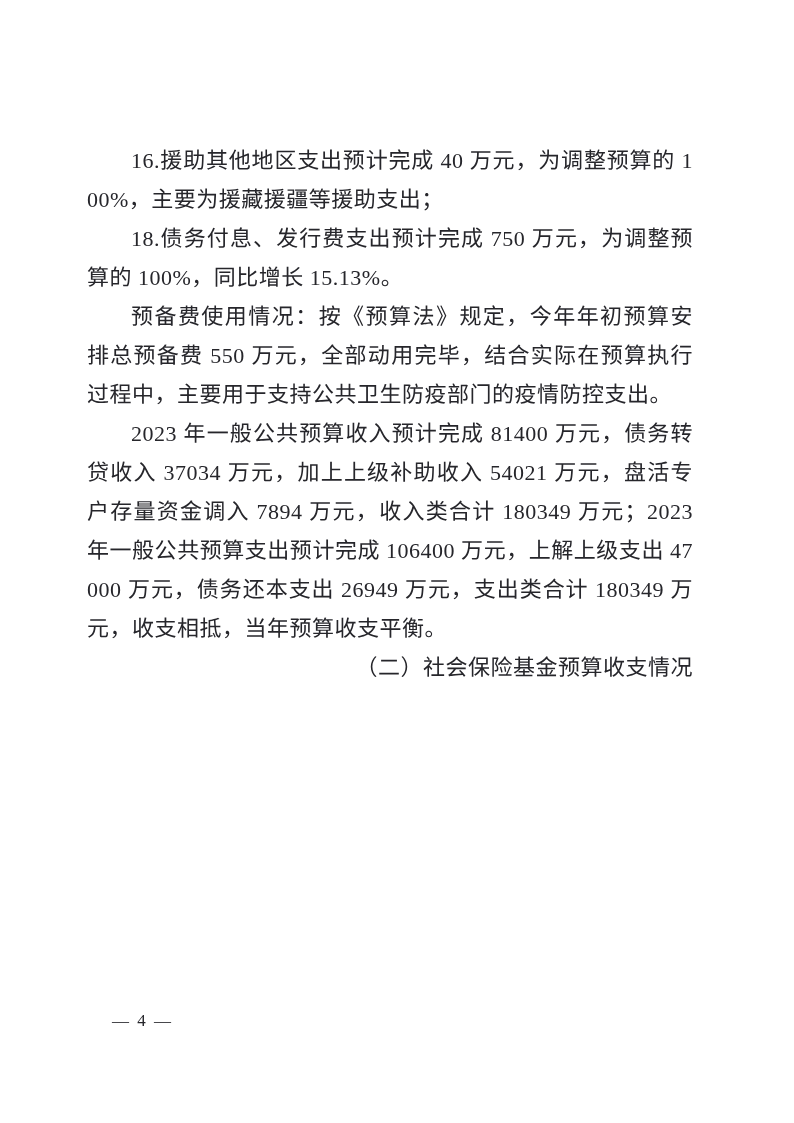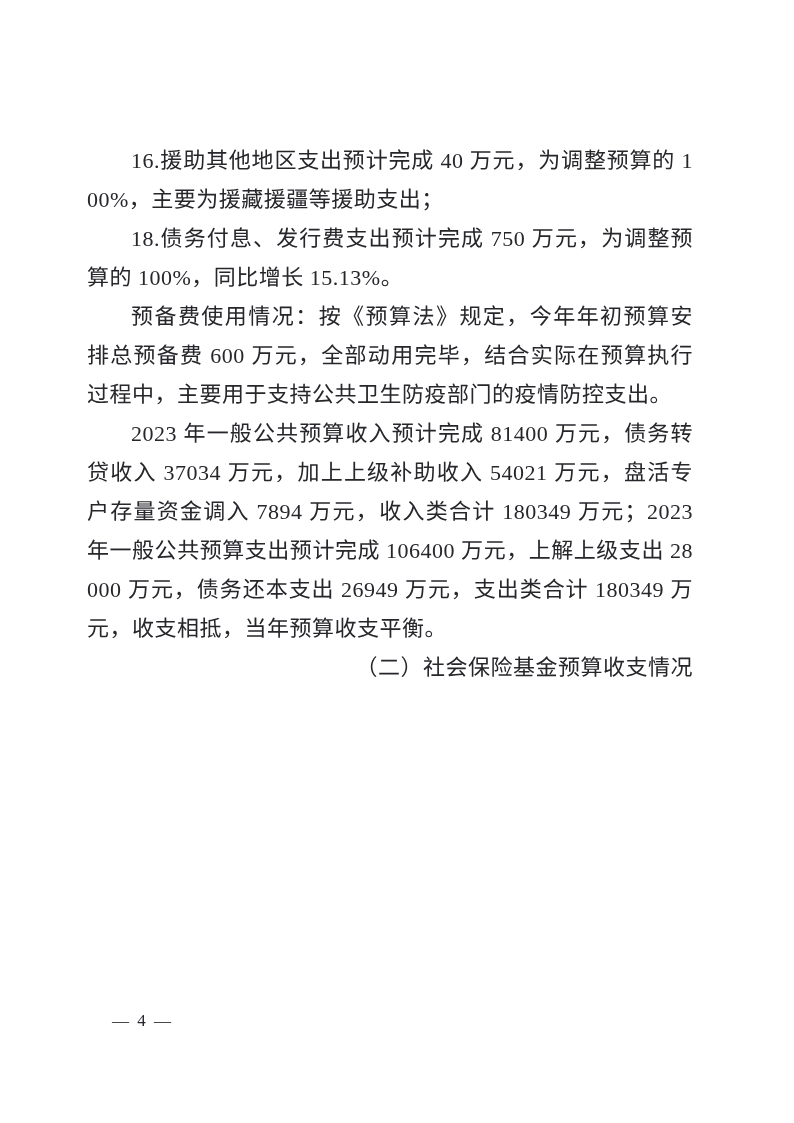--- a/index.html
+++ b/index.html
@@ -44,19 +44,19 @@
     letter-spacing: 2px;
   }
 </style>
 </head>
 <body>
 
 <div class="page">
   <div class="content">
     <p>16.援助其他地区支出预计完成 40 万元，为调整预算的 100%，主要为援藏援疆等援助支出；</p>
     <p>18.债务付息、发行费支出预计完成 750 万元，为调整预算的 100%，同比增长 15.13%。</p>
-    <p>预备费使用情况：按《预算法》规定，今年年初预算安排总预备费 600 万元，全部动用完毕，结合实际在预算执行过程中，主要用于支持公共卫生防疫部门的疫情防控支出。</p>
-    <p>2023 年一般公共预算收入预计完成 81400 万元，债务转贷收入 37034 万元，加上上级补助收入 54021 万元，盘活专户存量资金调入 7894 万元，收入类合计 180349 万元；2023 年一般公共预算支出预计完成 106400 万元，上解上级支出 28000 万元，债务还本支出 26949 万元，支出类合计 180349 万元，收支相抵，当年预算收支平衡。</p>
+    <p>预备费使用情况：按《预算法》规定，今年年初预算安排总预备费 550 万元，全部动用完毕，结合实际在预算执行过程中，主要用于支持公共卫生防疫部门的疫情防控支出。</p>
+    <p>2023 年一般公共预算收入预计完成 81400 万元，债务转贷收入 37034 万元，加上上级补助收入 54021 万元，盘活专户存量资金调入 7894 万元，收入类合计 180349 万元；2023 年一般公共预算支出预计完成 106400 万元，上解上级支出 47000 万元，债务还本支出 26949 万元，支出类合计 180349 万元，收支相抵，当年预算收支平衡。</p>
     <p class="heading">（二）社会保险基金预算收支情况</p>
   </div>
 
   <div class="footer-pagenum">— 4 —</div>
 </div>
 
 </body></html>

